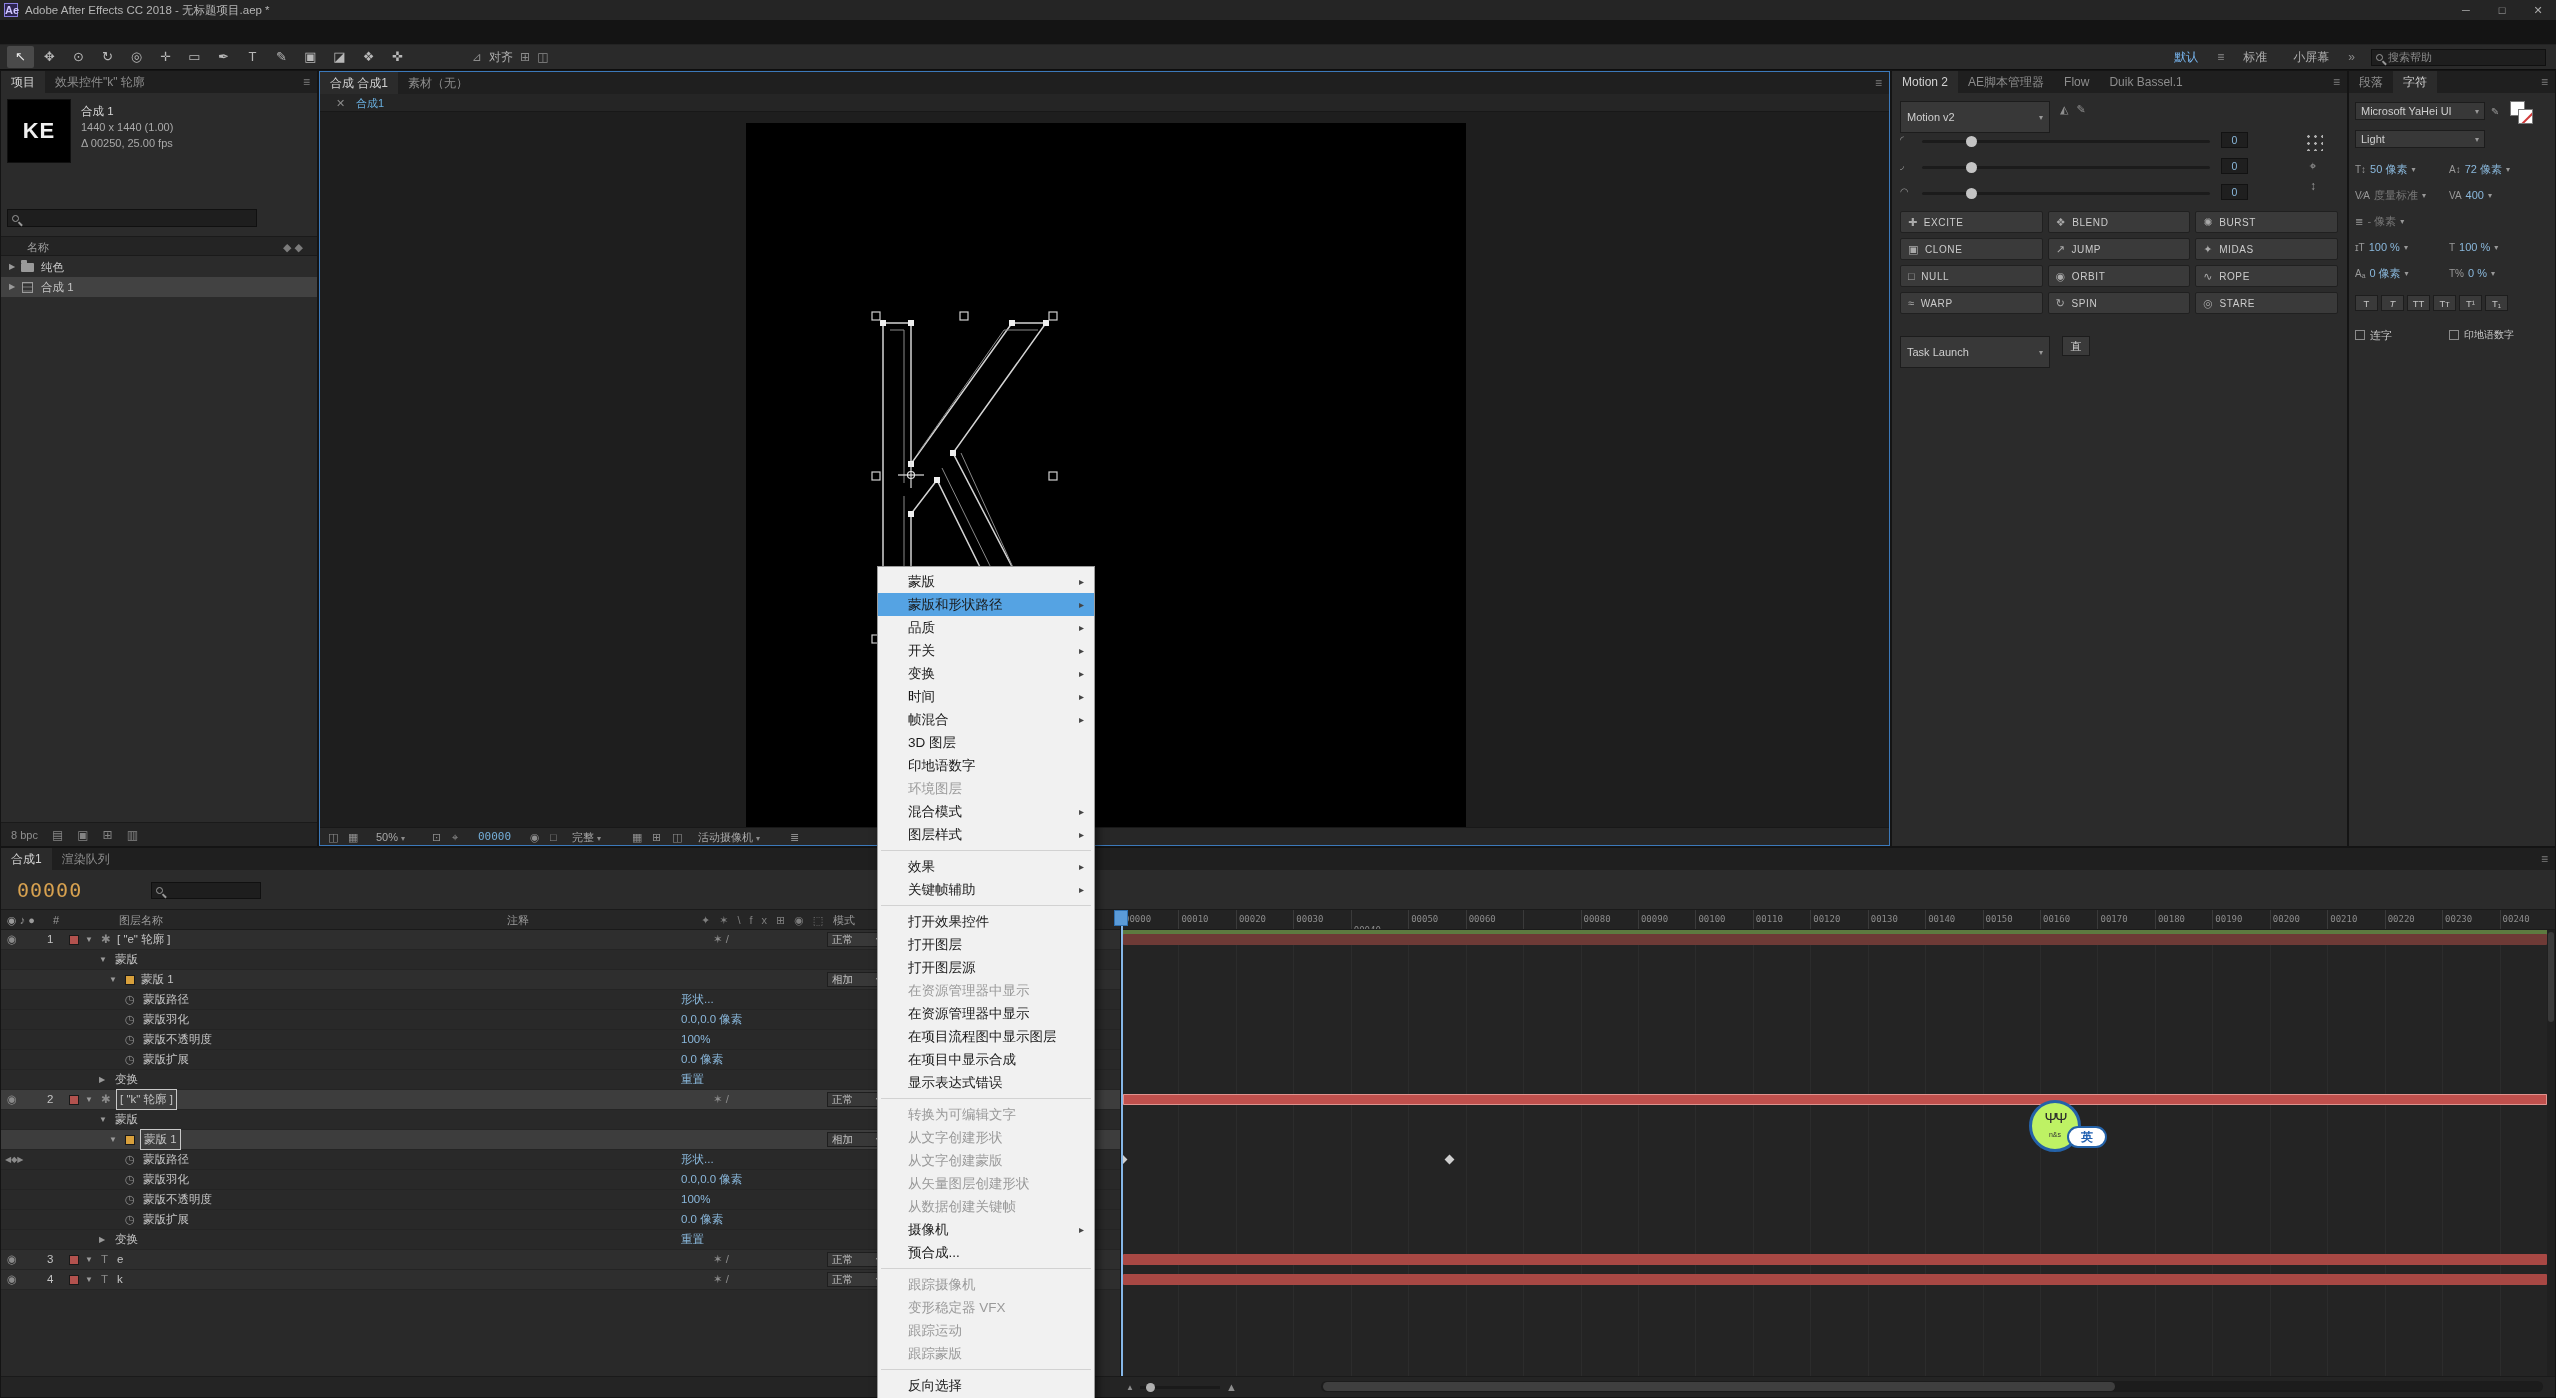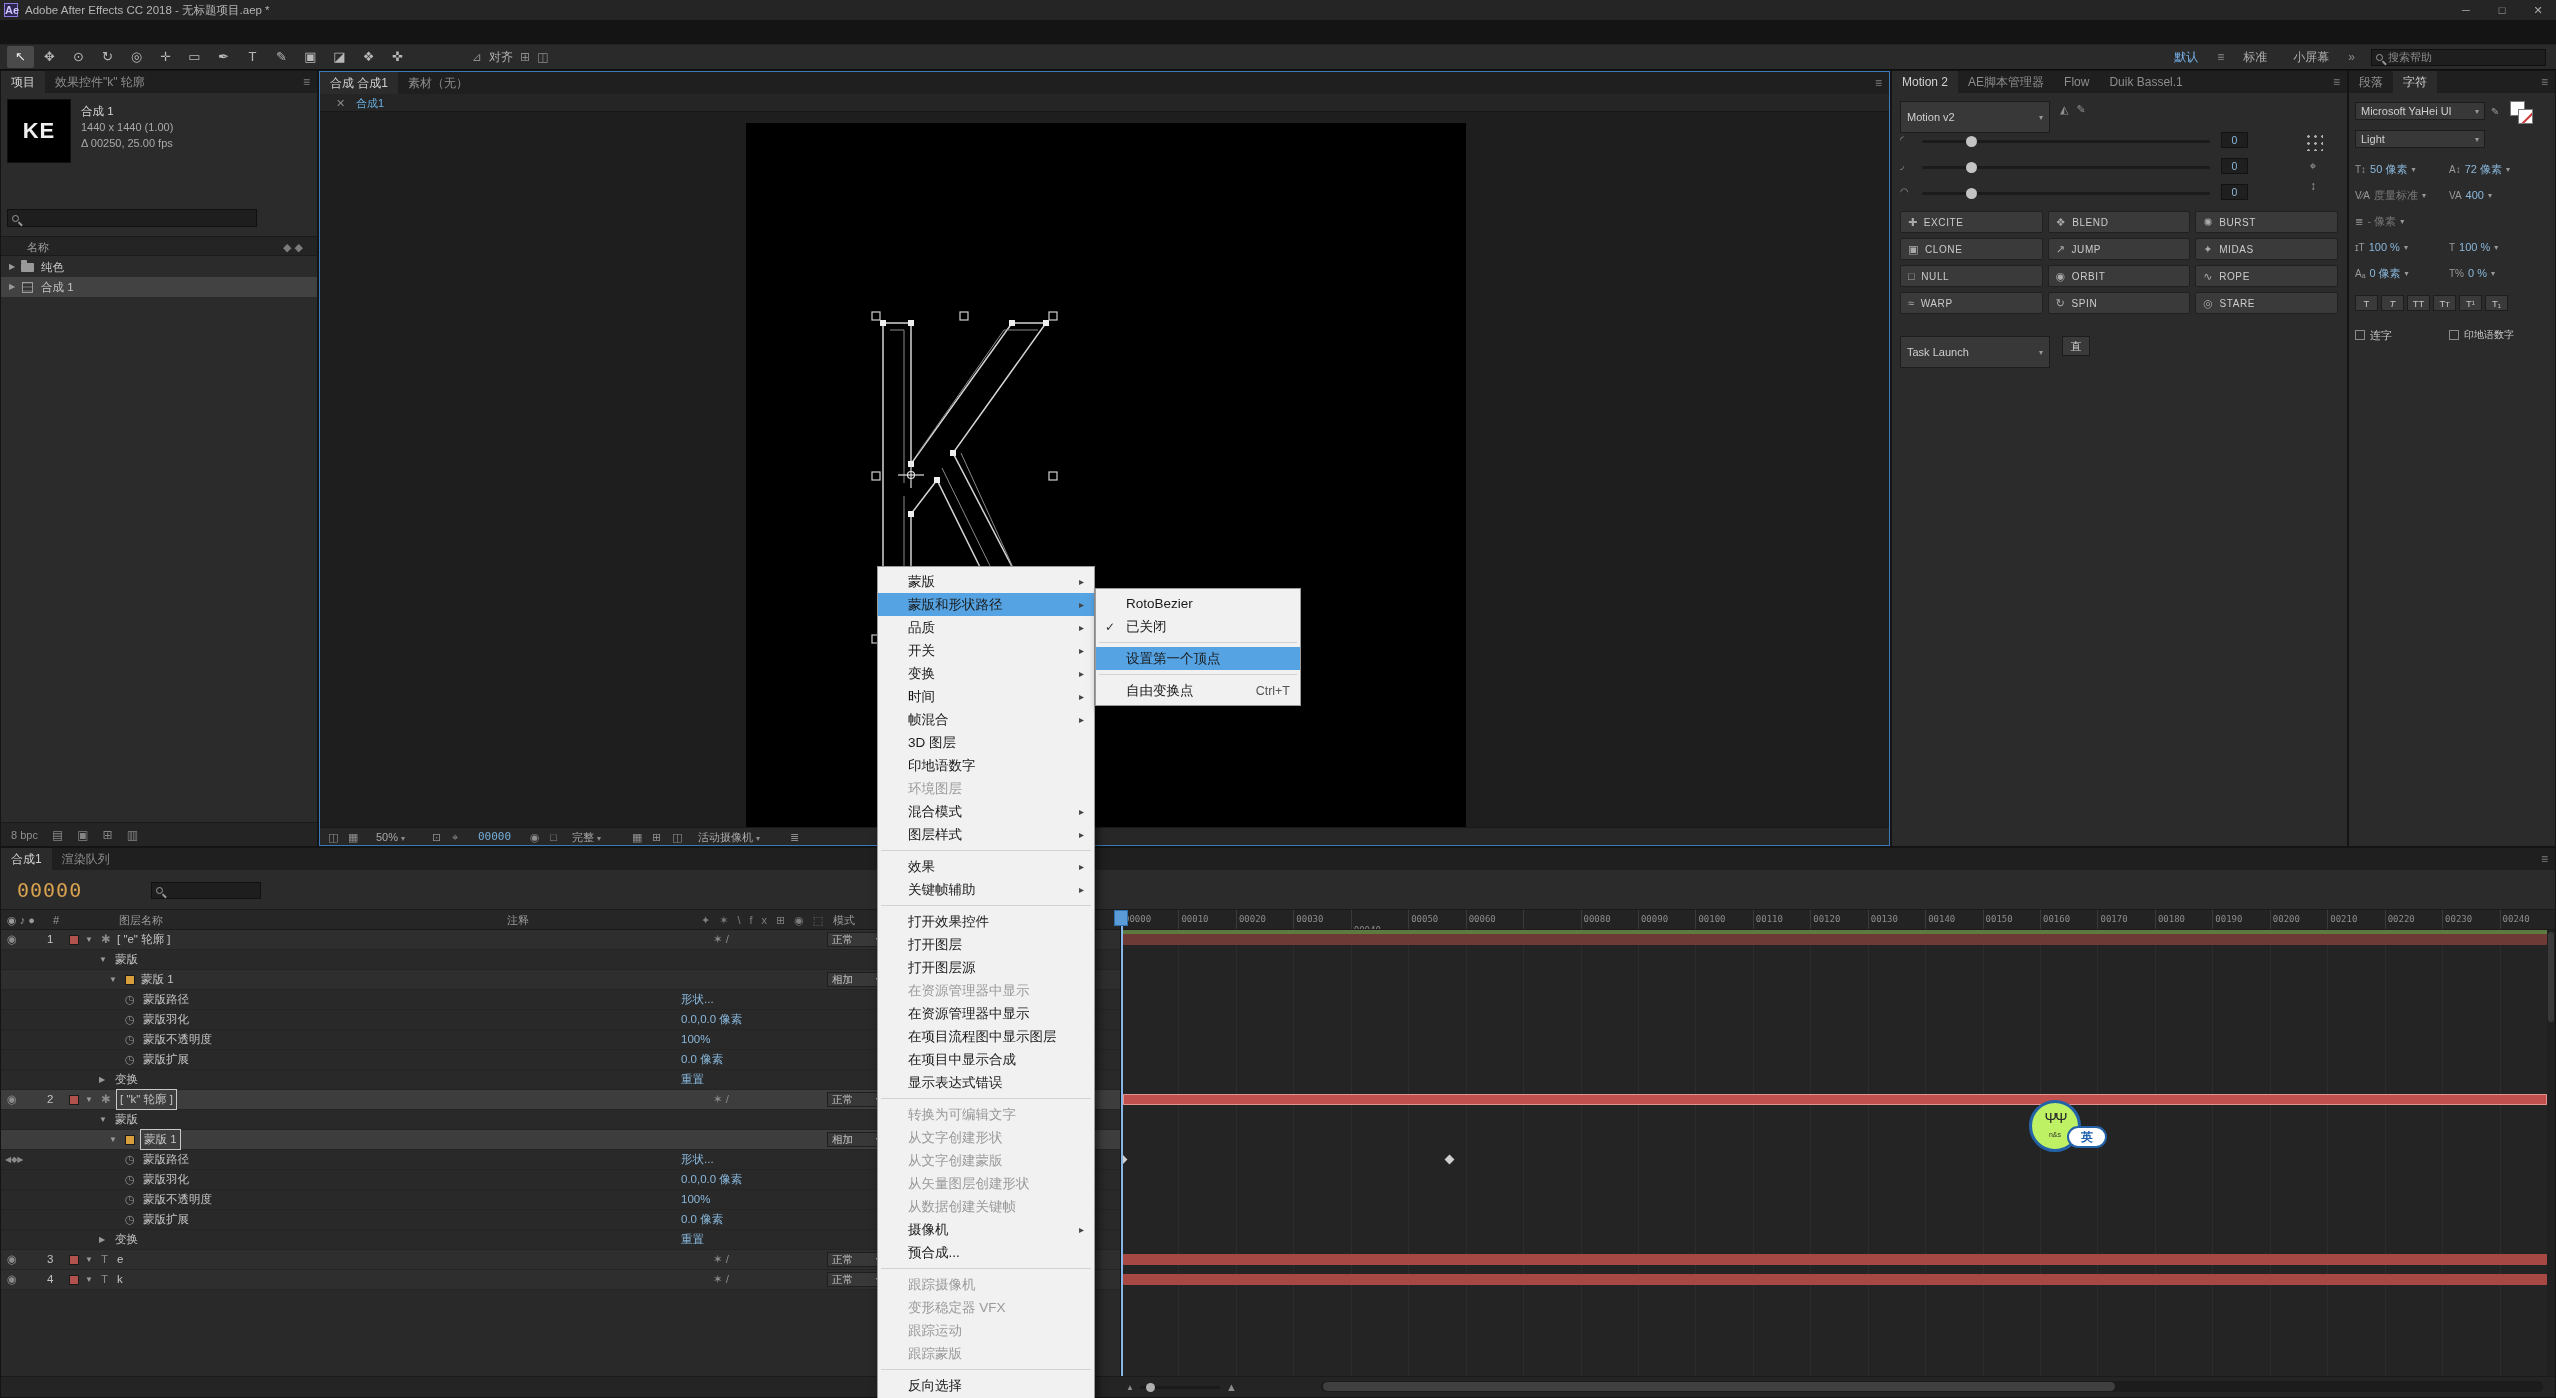--- a/index.html
+++ b/index.html
@@ -890,32 +890,14 @@
       </div>
       <div class="cmi dis">
         <span class="clabel">跟踪蒙版</span>
       </div>
       <div class="sep"></div>
       <div class="cmi">
         <span class="clabel">反向选择</span>
       </div>
       <div class="cmi"></div>
     </div>
-  <div id="submenu">
-      <div class="cmi">
-        <span class="clabel">RotoBezier</span>
-      </div>
-      <div class="cmi">
-        <span class="check">✓</span>
-        <span class="clabel">已关闭</span>
-      </div>
-      <div class="sep"></div>
-      <div class="cmi hl">
-        <span class="clabel">设置第一个顶点</span>
-      </div>
-      <div class="sep"></div>
-      <div class="cmi">
-        <span class="clabel">自由变换点</span>
-        <span class="cshort">Ctrl+T</span>
-      </div>
-    </div>
 
 </div>
 
 </body></html>

